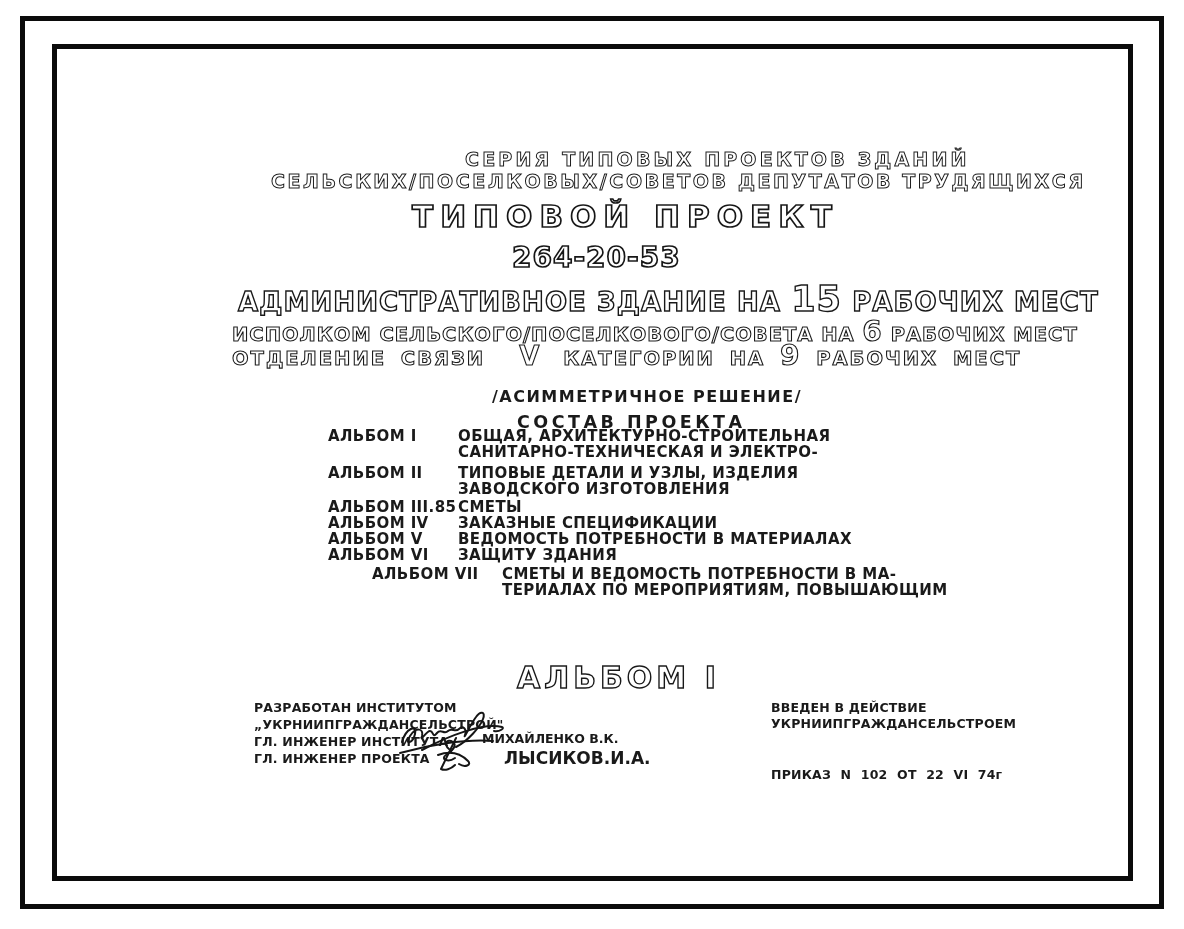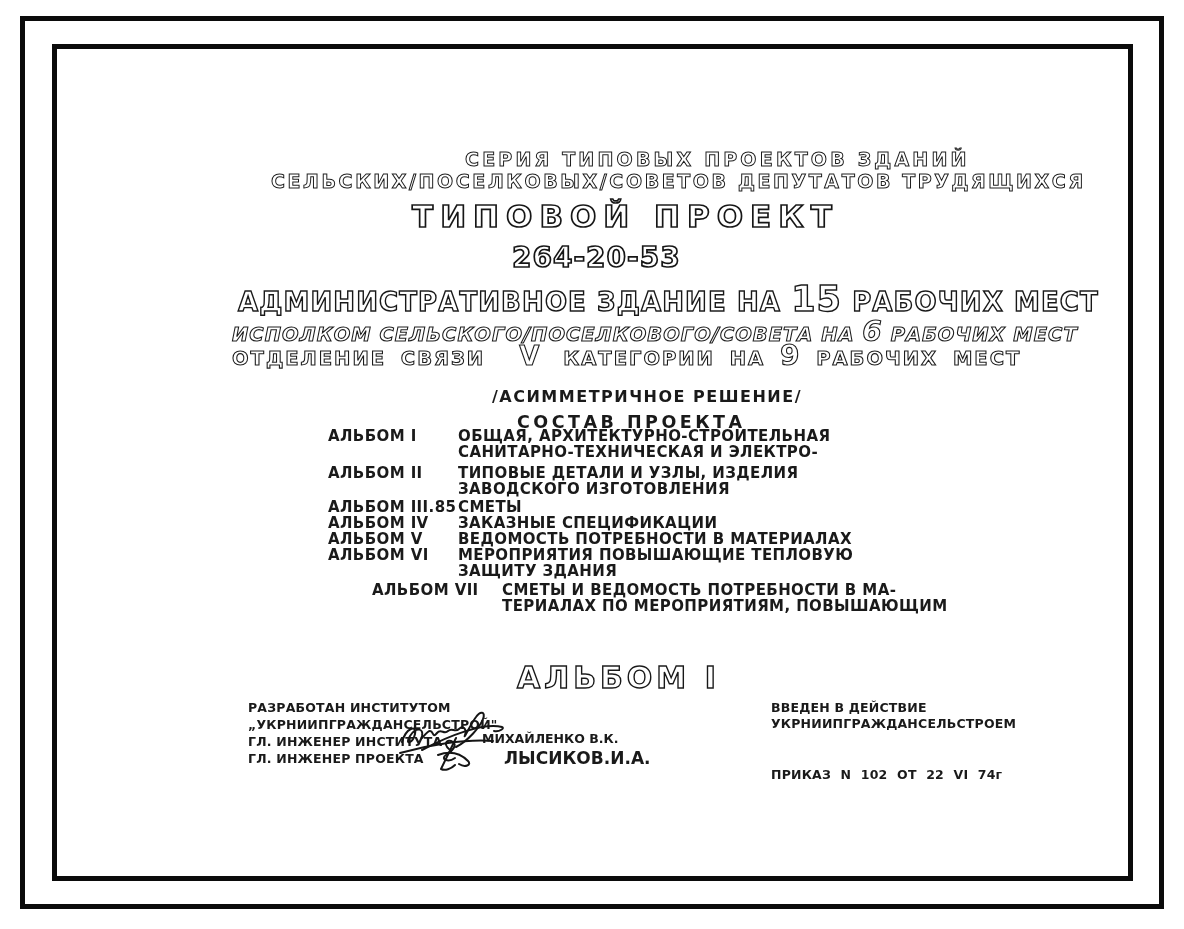--- a/index.html
+++ b/index.html
@@ -28,42 +28,42 @@
     .s16 { -webkit-text-stroke: 1.7px #161616; }
   }
 
   .series1 { left: 465px; top: 150px; font-size: 19px; letter-spacing: 3.2px; }
   .series2 { left: 271px; top: 172px; font-size: 19px; letter-spacing: 2.6px; }
   .title   { left: 412px; top: 201px; font-size: 31px; letter-spacing: 7px; }
   .number  { left: 512px; top: 244px; font-size: 28px; letter-spacing: 1px; }
 
   .subtitle  { left: 238px; top: 282px; font-size: 26px; letter-spacing: 1.1px; }
   .subtitle .bignum { font-size: 35px; }
-  .l-isp { left: 232px; top: 318px; font-size: 19.5px; letter-spacing: 1px; font-style: italic; }
+  .l-isp { left: 232px; top: 318px; font-size: 19.5px; letter-spacing: 1px; }
   .l-isp .bignum { font-size: 28px; }
   .l-svz { left: 232px; top: 342px; font-size: 19.5px; letter-spacing: 2px; word-spacing: 6px; }
   .l-svz .cat { font-size: 26px; margin: 0 22px 0 34px; }
   .l-svz .bignum { font-size: 28px; }
 
   .asym   { left: 492px; top: 389px; font-size: 16px; letter-spacing: 1.5px; }
   .sostav { left: 517px; top: 414px; font-size: 17.5px; letter-spacing: 3.5px; }
 
   .albums { position: absolute; left: 328px; top: 428px; font-size: 15px;
             letter-spacing: 0.4px; font-weight: bold; line-height: 16px; }
   .album-row { display: flex; }
   .album-row.gap5 { margin-top: 5px; }
   .album-row.gap2 { margin-top: 2px; }
   .album-row.gap3 { margin-top: 3px; margin-left: 44px; }
   .album-label { width: 130px; flex: none; white-space: nowrap; }
   .album-desc { white-space: nowrap; }
 
   .album-footer { left: 517px; top: 663px; font-size: 30px; letter-spacing: 4px; }
 
   .block { position: absolute; font-size: 12.5px; font-weight: bold; letter-spacing: 0.2px; }
-  .dev { left: 248px; top: 699px; line-height: 17px; }
+  .dev { left: 254px; top: 699px; line-height: 17px; }
   .dev div { white-space: nowrap; }
   .name1 { left: 482px; top: 733px; font-size: 12.5px; }
   .name2 { left: 504px; top: 750px; font-size: 17px; }
   .approved { left: 771px; top: 700px; line-height: 15.5px; }
   .approved div { white-space: nowrap; }
   .approved .order { word-spacing: 5px; margin-top: 36px; }
 
   .sig { position: absolute; left: 396px; top: 700px; width: 112px; height: 72px; }
   .sig svg { display: block; width: 100%; height: 100%; }
 </style>
@@ -117,21 +117,20 @@
   </div>
   <div class="album-row">
     <div class="album-label">АЛЬБОМ V</div>
     <div class="album-desc">
       <div>ВЕДОМОСТЬ ПОТРЕБНОСТИ В МАТЕРИАЛАХ</div>
     </div>
   </div>
   <div class="album-row">
     <div class="album-label">АЛЬБОМ VI</div>
     <div class="album-desc">
-      <div>МЕРОПРИЯТИЯ ПОВЫШАЮЩИЕ ТЕПЛОВУЮ</div>
       <div>ЗАЩИТУ ЗДАНИЯ</div>
     </div>
   </div>
   <div class="album-row gap3">
     <div class="album-label">АЛЬБОМ VII</div>
     <div class="album-desc">
       <div>СМЕТЫ И ВЕДОМОСТЬ ПОТРЕБНОСТИ В МА-</div>
       <div>ТЕРИАЛАХ ПО МЕРОПРИЯТИЯМ, ПОВЫШАЮЩИМ</div>
     </div>
   </div>

